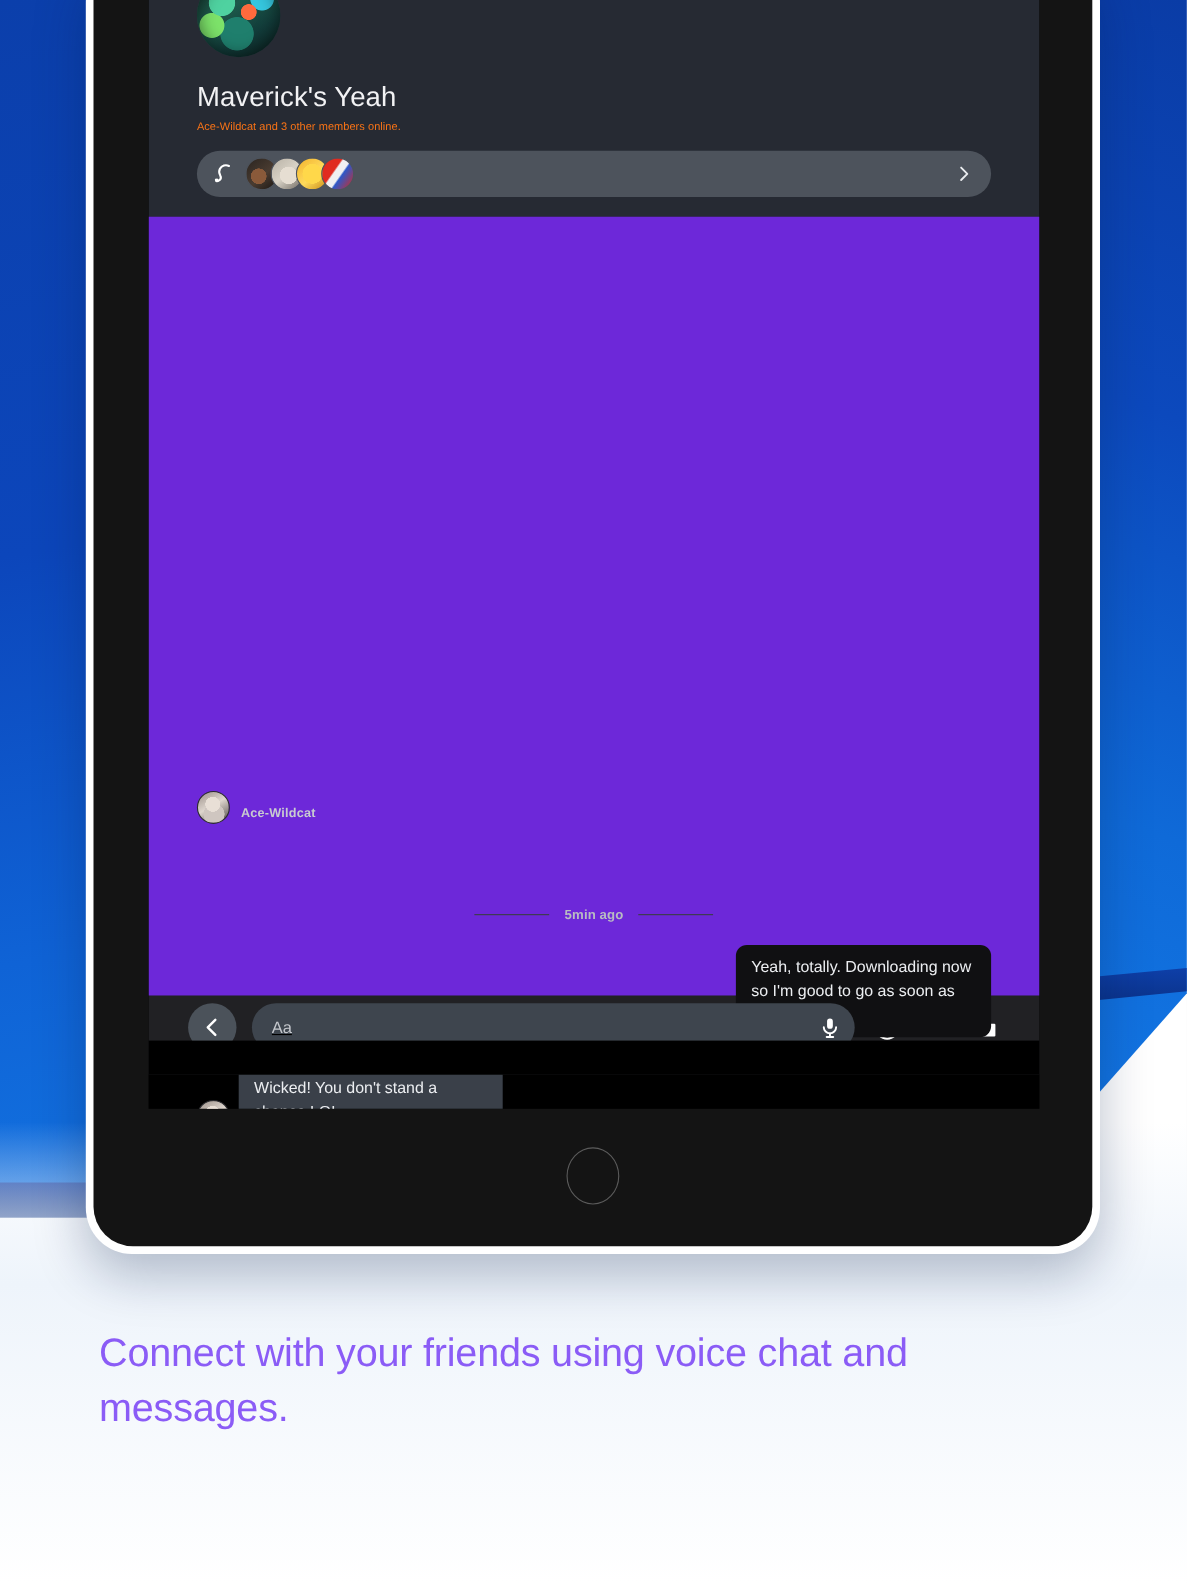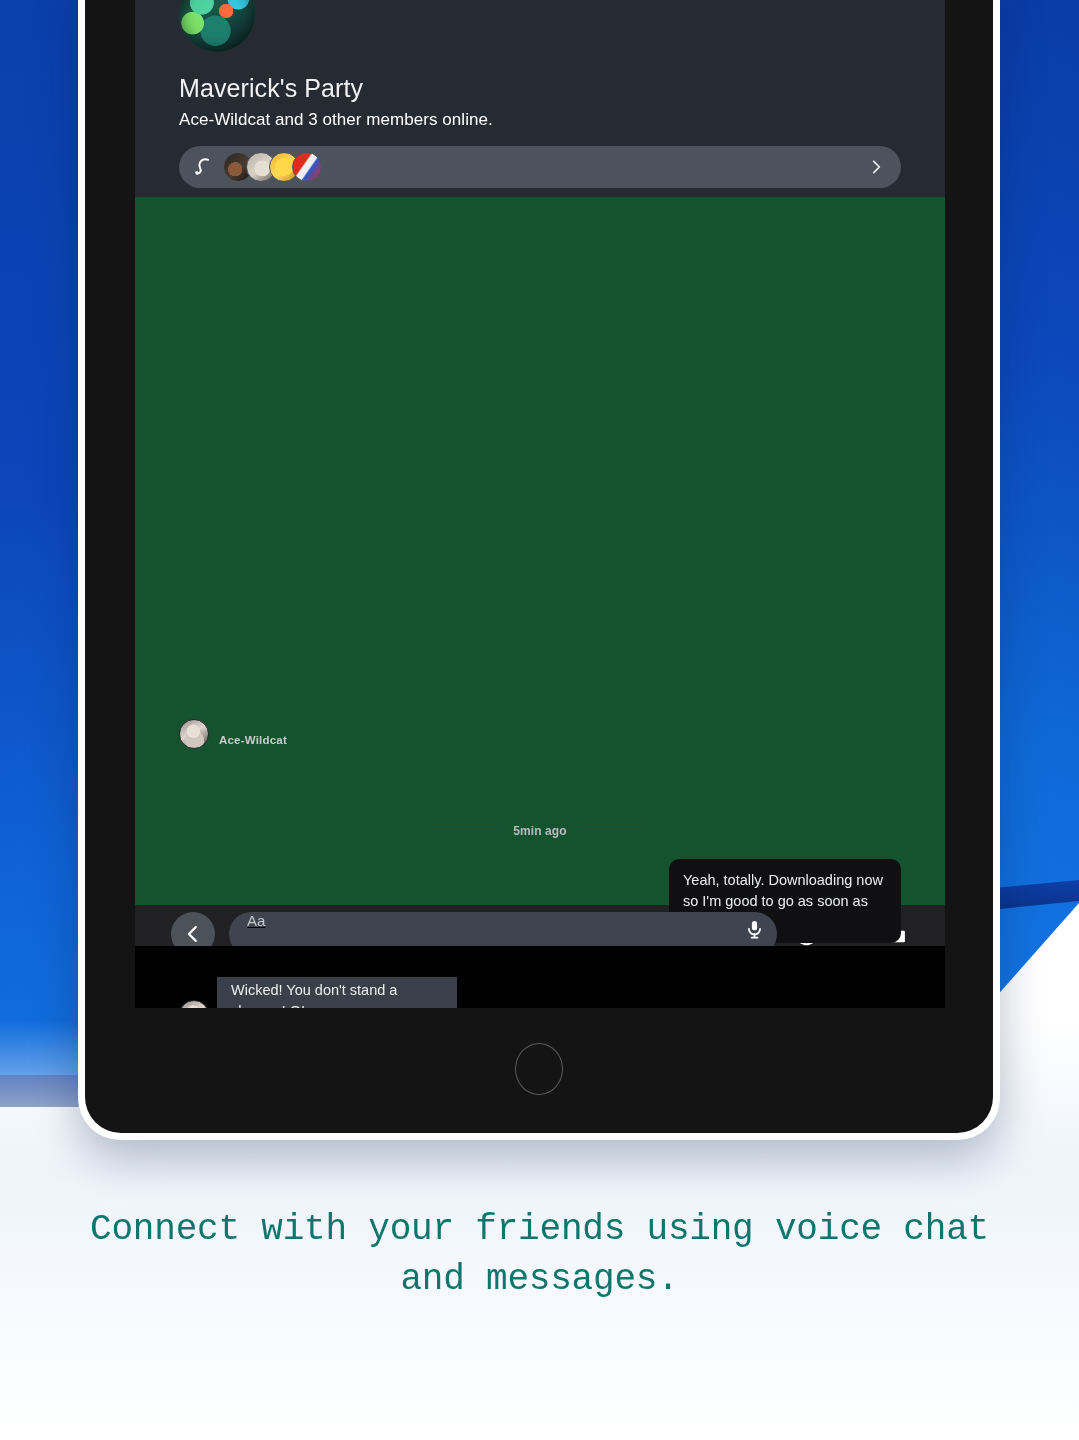--- a/index.html
+++ b/index.html
@@ -93,21 +93,21 @@
       radial-gradient(circle at 48% 72%, #1f7f6d 0 22%, transparent 23%),
       linear-gradient(150deg,#16352c 0%,#1d5a4b 40%,#123c3a 70%,#0c2221 100%);
     box-shadow:inset 0 0 16px rgba(0,0,0,.55);
     margin-top:4px;
   }
   .party-title {
     color:#f2f2f4; font-size:25px; font-weight:400; letter-spacing:.1px;
     margin-top:22px;
   }
   .party-sub {
-    color:#ffffff; font-size:17px; margin-top:7px; letter-spacing:.05px;
+    color:#f97316; font-size:10px; margin-top:7px; letter-spacing:.05px;
   }
 
   .voicebar {
     margin-top:16px;
     height:42px;
     background:#4d535c;
     border-radius:21px;
     display:flex; align-items:center;
     padding:0 14px 0 12px;
     cursor:pointer;
@@ -130,21 +130,21 @@
       radial-gradient(circle at 50% 50%, #ffd84a 0 45%, transparent 46%),
       linear-gradient(140deg,#f2b22c 0%,#ffdb5c 55%,#c98a14 100%); }
   .vb-av.a4 { background:
       linear-gradient(125deg,#e02b20 0%,#e02b20 38%,#f0f0f2 42%,#f0f0f2 56%,#2e58c8 60%,#d42a1f 100%); }
   .voicebar-spacer { flex:1 1 auto; }
   .voicebar-chevron { width:22px; height:22px; display:flex; align-items:center; justify-content:center; }
 
   
   .chat-body {
     flex:1 1 auto;
-    background:#14532d;
+    background:#6d28d9;
     position:relative;
     padding:0 44px;
   }
 
   .msg-row { display:flex; align-items:flex-end; }
   .msg-row.left { justify-content:flex-start; }
   .msg-row.right { justify-content:flex-end; }
 
   .msg-avatar {
     width:30px; height:30px; border-radius:50%;
@@ -202,21 +202,21 @@
     width:44px; height:44px; border-radius:50%;
     background:#4b525a;
     display:flex; align-items:center; justify-content:center;
     flex:0 0 auto; cursor:pointer;
   }
   .input-pill {
     flex:1 1 auto;
     height:44px;
     background:#3e454e;
     border-radius:22px;
-    display:flex; align-items:flex-start;
+    display:flex; align-items:center;
     padding-left:18px; padding-right:6px;
     position:relative;
     text-decoration:underline;
   }
   .input-field {
     flex:1 1 auto;
     background:transparent; border:none; outline:none;
     color:#c5c8cd; font-size:15px;
     font-family:"Liberation Sans", sans-serif;
   }
@@ -232,29 +232,28 @@
     flex:0 0 auto; cursor:pointer;
   }
 
   .screen-blackout {
     position:absolute; left:0; right:0; bottom:0; height:31px; background:#000;
   }
 
   
   .caption {
     position:absolute; left:0; right:0; top:1205px;
-    text-align:center;
-    color:#0f766e;
+    text-align:left;
+    color:#8b5cf6;
     font-size:36px;
     line-height:1.38;
     font-weight:400;
     letter-spacing:-.2px;
     padding:0 90px;
     z-index:3;
-    font-family:Liberation Mono, monospace;
   }
 </style>
 </head>
 <body>
 
 <div class="bg-wrap">
   <div class="bg-white"></div>
   <div class="bg-blue-left"></div>
   <div class="bg-blue-left-edge"></div>
   <div class="bg-blue-right"></div>
@@ -266,21 +265,21 @@
 <div class="tablet">
   <div class="tablet-bezel"></div>
 
   <div class="tablet-screen">
     <div class="app">
 
       <div class="app-header">
 
         <div class="party-avatar"></div>
 
-        <div class="party-title">Maverick's Party</div>
+        <div class="party-title">Maverick's Yeah</div>
         <div class="party-sub">Ace-Wildcat and 3 other members online.</div>
 
         <div class="voicebar">
           <div class="voicebar-icon">
             <svg width="22" height="22" viewBox="0 0 24 24" fill="none">
               <path d="M16.5 4.2c-3.2-1.6-7.2-.4-8.9 2.9-1.1 2.1-.9 4.4.2 6.3l.1.2c.9 1.6.6 3.6-.8 4.8-1.1.9-2.7.7-3.5-.5" stroke="#ffffff" stroke-width="2.1" stroke-linecap="round"></path>
               <circle cx="4.6" cy="18.6" r="1.9" fill="#ffffff"></circle>
             </svg>
           </div>
           <div class="voicebar-avatars">

